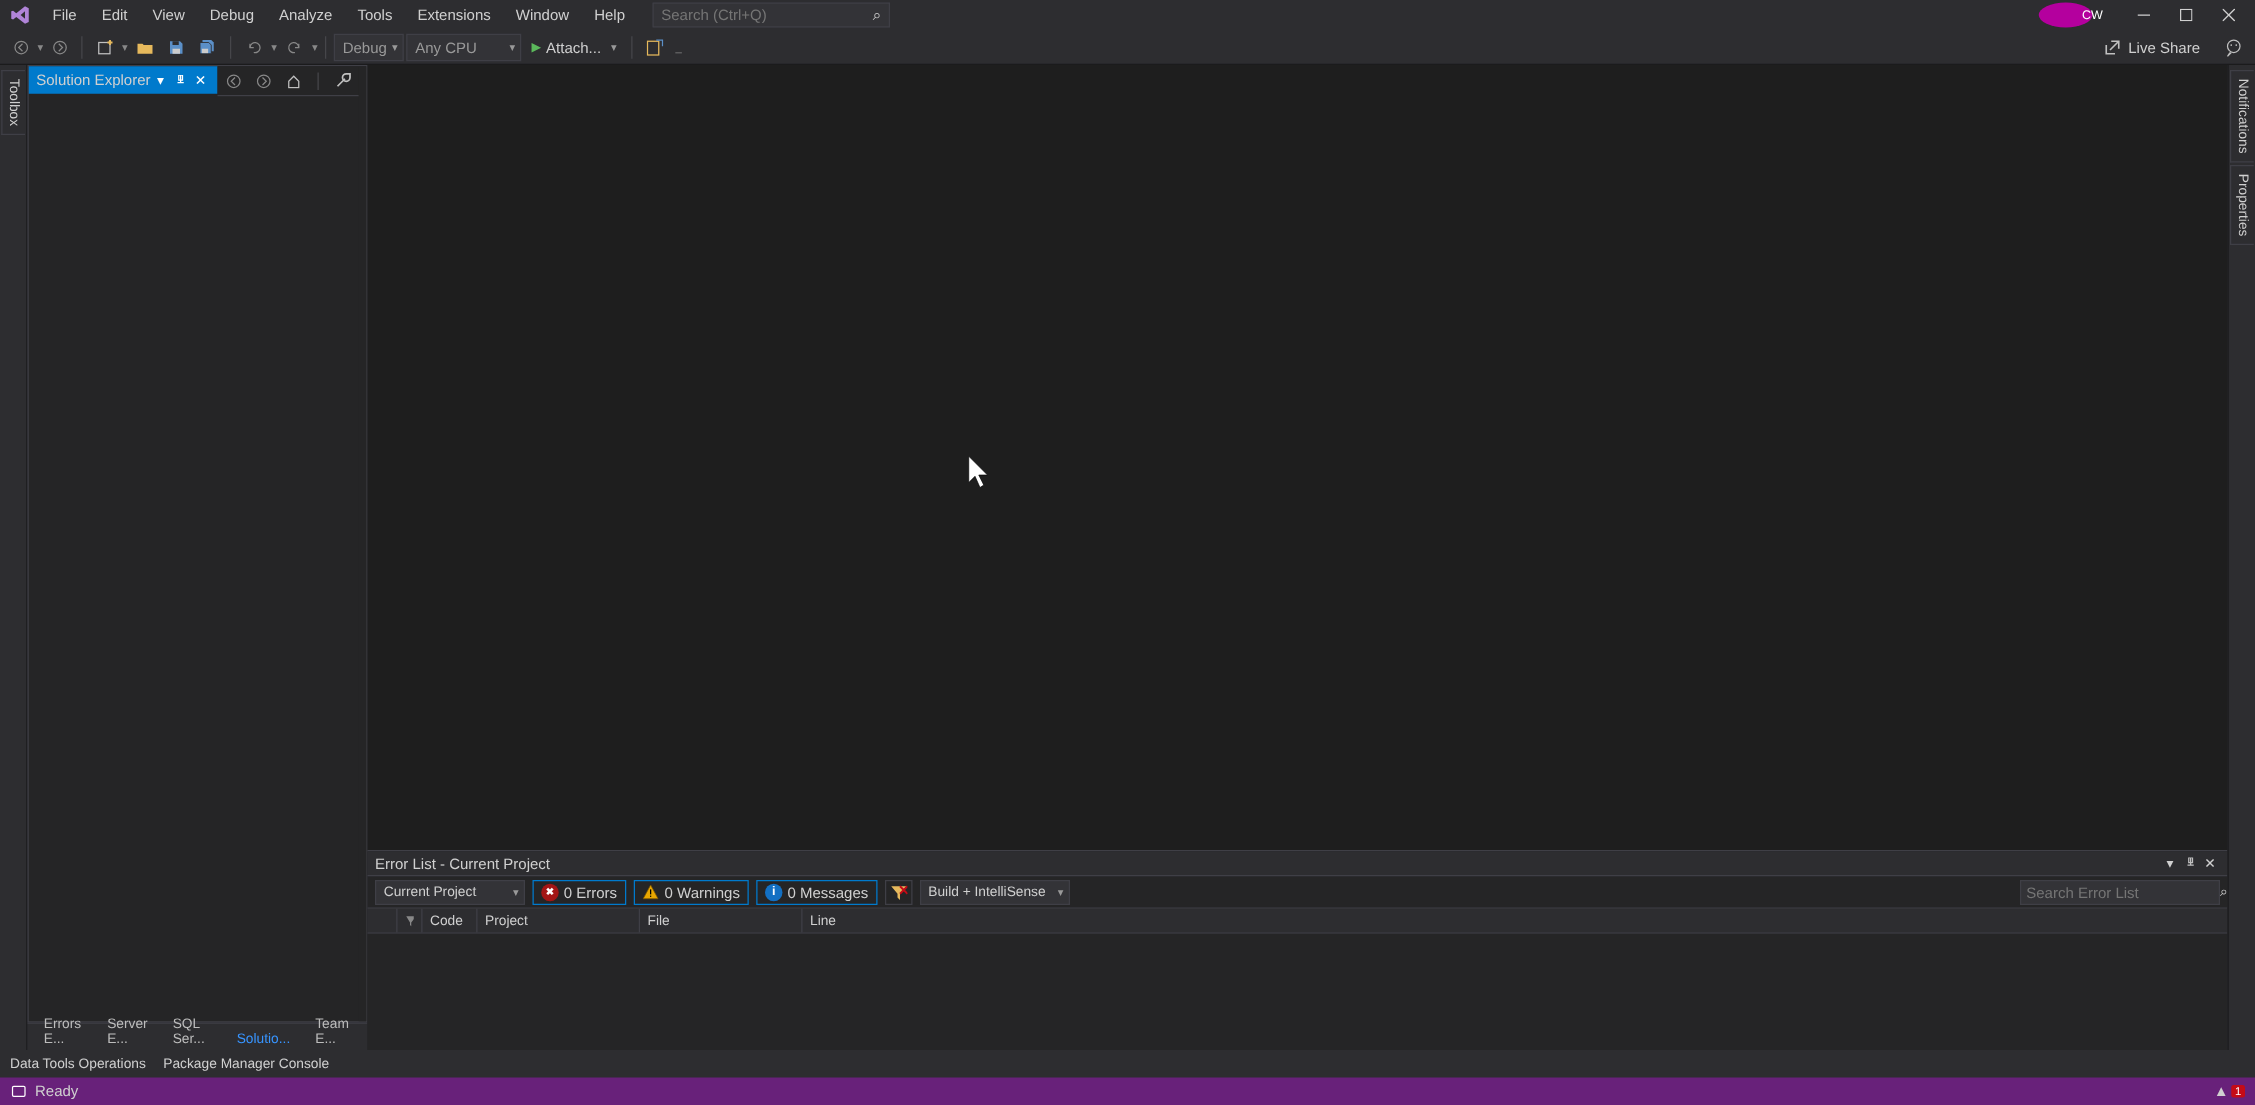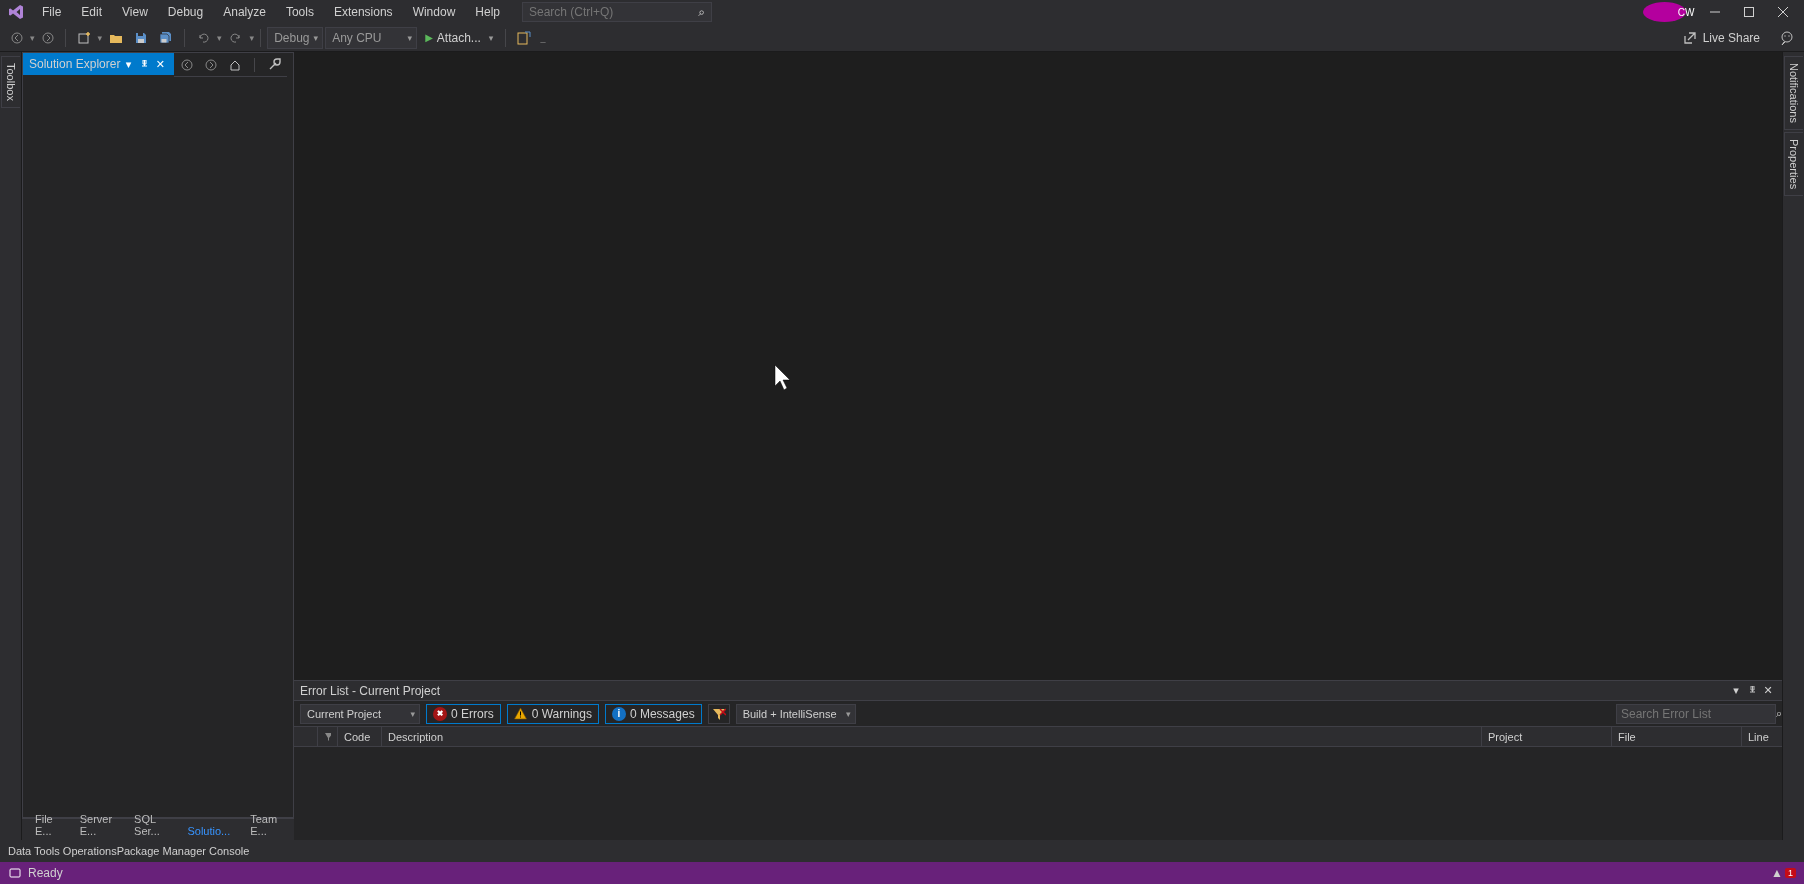--- a/index.html
+++ b/index.html
@@ -5,21 +5,21 @@
   * { margin:0; padding:0; box-sizing:border-box; font-family:"Segoe UI",Arial,sans-serif; font-size:12px; color:#d0d0d0; }
   body { background:#2d2d30; width:1804px; height:884px; overflow:hidden; display:flex; flex-direction:column; }
   
   .menubar { height:24px; background:#2d2d30; display:flex; align-items:center; padding:0 4px; }
   .vs-logo { width:20px; height:20px; display:flex; align-items:center; justify-content:center; margin:0 6px 0 2px; }
   .menu-item { padding:3px 10px; cursor:pointer; }
   .search-box { margin-left:12px; width:190px; height:20px; background:#333337; border:1px solid #3f3f46; display:flex; align-items:center; padding:0 6px; color:#999;gap:14px; }
   .search-box input { flex:1; background:transparent; border:none; outline:none; color:#d0d0d0; font-size:12px; }
   .search-box .mag { color:#d0d0d0; font-size:12px; }
   .menubar-spacer { flex:1; }
-  .user-badge { width:20px; height:20px; border-radius:50%; background:#b4009e; color:#fff; font-size:10px; display:flex; align-items:center; justify-content:center; margin:0 12px;padding-left:43px; }
+  .user-badge { width:20px; height:20px; border-radius:50%; background:#b4009e; color:#fff; font-size:10px; display:flex; align-items:center; justify-content:center; margin:0 24px;padding-left:43px; }
   .win-btn { width:34px; height:24px; display:flex; align-items:center; justify-content:center; cursor:pointer; }
   .win-btn svg { stroke:#d0d0d0; }
   
   .toolbar { height:28px; background:#2d2d30; border-bottom:1px solid #1b1b1c; display:flex; align-items:center; padding:0 6px; gap:2px; }
   .tb-btn { height:22px; min-width:22px; padding:0 4px; display:inline-flex; align-items:center; justify-content:center; cursor:pointer; border:1px solid transparent; }
   .tb-sep { width:1px; height:18px; background:#46464a; margin:0 4px; }
   .tb-drop { height:22px; background:#333337; border:1px solid #3f3f46; padding:0 18px 0 6px; display:flex; align-items:center; color:#999; position:relative; cursor:pointer; }
   .tb-drop::after { content:"▾"; position:absolute; right:4px; font-size:9px; color:#999; }
   .tb-attach { display:flex; align-items:center; gap:4px; padding:0 6px; height:22px; cursor:pointer; }
   .tb-attach .play { color:#5bb85b; font-size:10px; }
@@ -64,21 +64,21 @@
   .err-search .mag { font-size:11px; }
   .err-search .dd { font-size:9px; color:#999; margin-left:2px; }
   .err-cols { height:20px; display:flex; border-bottom:1px solid #3f3f46; background:#2d2d30; }
   .err-col { padding:2px 6px; font-size:11px; border-right:1px solid #3f3f46; display:flex; align-items:center; }
   .err-body { flex:1; background:#252526; }
   
   .tabstrip { height:22px; background:#2d2d30; display:flex; align-items:flex-end; padding:0 4px; gap:2px; border-top:1px solid #3f3f46; }
   .tabstrip .tab { padding:3px 8px; font-size:11px; cursor:pointer; color:#bdbdbd; border:1px solid transparent; border-bottom:none; }
   .tabstrip .tab.active { color:#3794ff;text-align:right; }
   .tabstrip .tab.underline { border-bottom:2px solid #3794ff; }
-  .tabstrip2 { height:22px; background:#2d2d30; display:flex; align-items:center; padding:0 8px; }
+  .tabstrip2 { height:22px; background:#2d2d30; display:flex; align-items:center; padding:0 8px; gap:14px; }
   .tabstrip2 .tab { font-size:11px; cursor:pointer; }
   
   .statusbar { height:22px; background:#68217a; display:flex; align-items:center; padding:0 8px; color:#fff; font-size:11px; }
   .statusbar .spacer { flex:1; }
   .statusbar .sicon { width:14px; height:14px; margin-right:6px; display:inline-flex; align-items:center; justify-content:center; }
   .notif-badge { display:flex; align-items:center; gap:2px; cursor:pointer; }
   .notif-badge .bell { font-size:12px; }
   .notif-badge .count { background:#c50b17; color:#fff; font-size:9px; padding:0 3px; border-radius:2px; }
   
   .main-split { flex:1; display:flex; min-height:0; }
@@ -260,21 +260,21 @@
           <span class="tb-sep" style="height:14px;"></span>
           <span class="ico">
               <svg width="13" height="13">
                 <path d="M9 1 A3 3 0 1 0 12 4 L12 1 Z M8 5 L2 11" stroke="#c0c0c0" fill="none" stroke-width="1.4"></path>
               </svg>
             </span>
         </div>
         <div class="sol-body"></div>
       </div>
       <div class="tabstrip" id="bottom-tabs-left">
-          <div class="tab">File E...</div>
+          <div class="tab">Errors E...</div>
           <div class="tab">Server E...</div>
           <div class="tab">SQL Ser...</div>
           <div class="tab active">Solutio...</div>
           <div class="tab">Team E...</div>
         </div>
     </div>
 
     <div class="center-right">
       <div class="upper">
         <div class="editor-area">
@@ -331,21 +331,20 @@
           </div>
         </div>
         <div class="err-cols">
           <div class="err-col" style="width:24px;"></div>
           <div class="err-col" style="width:20px;">
               <svg width="10" height="10">
                 <path d="M1 1 L9 1 L5 6 L5 9 L4 8 L4 6 Z" fill="#888"></path>
               </svg>
             </div>
           <div class="err-col" style="width:44px;">Code</div>
-          <div class="err-col" style="flex:1;">Description</div>
           <div class="err-col" style="width:130px;">Project</div>
           <div class="err-col" style="width:130px;">File</div>
           <div class="err-col" style="width:40px;border-right:none;">Line</div>
         </div>
         <div class="err-body"></div>
       </div>
 
     </div>
   </div>
 

